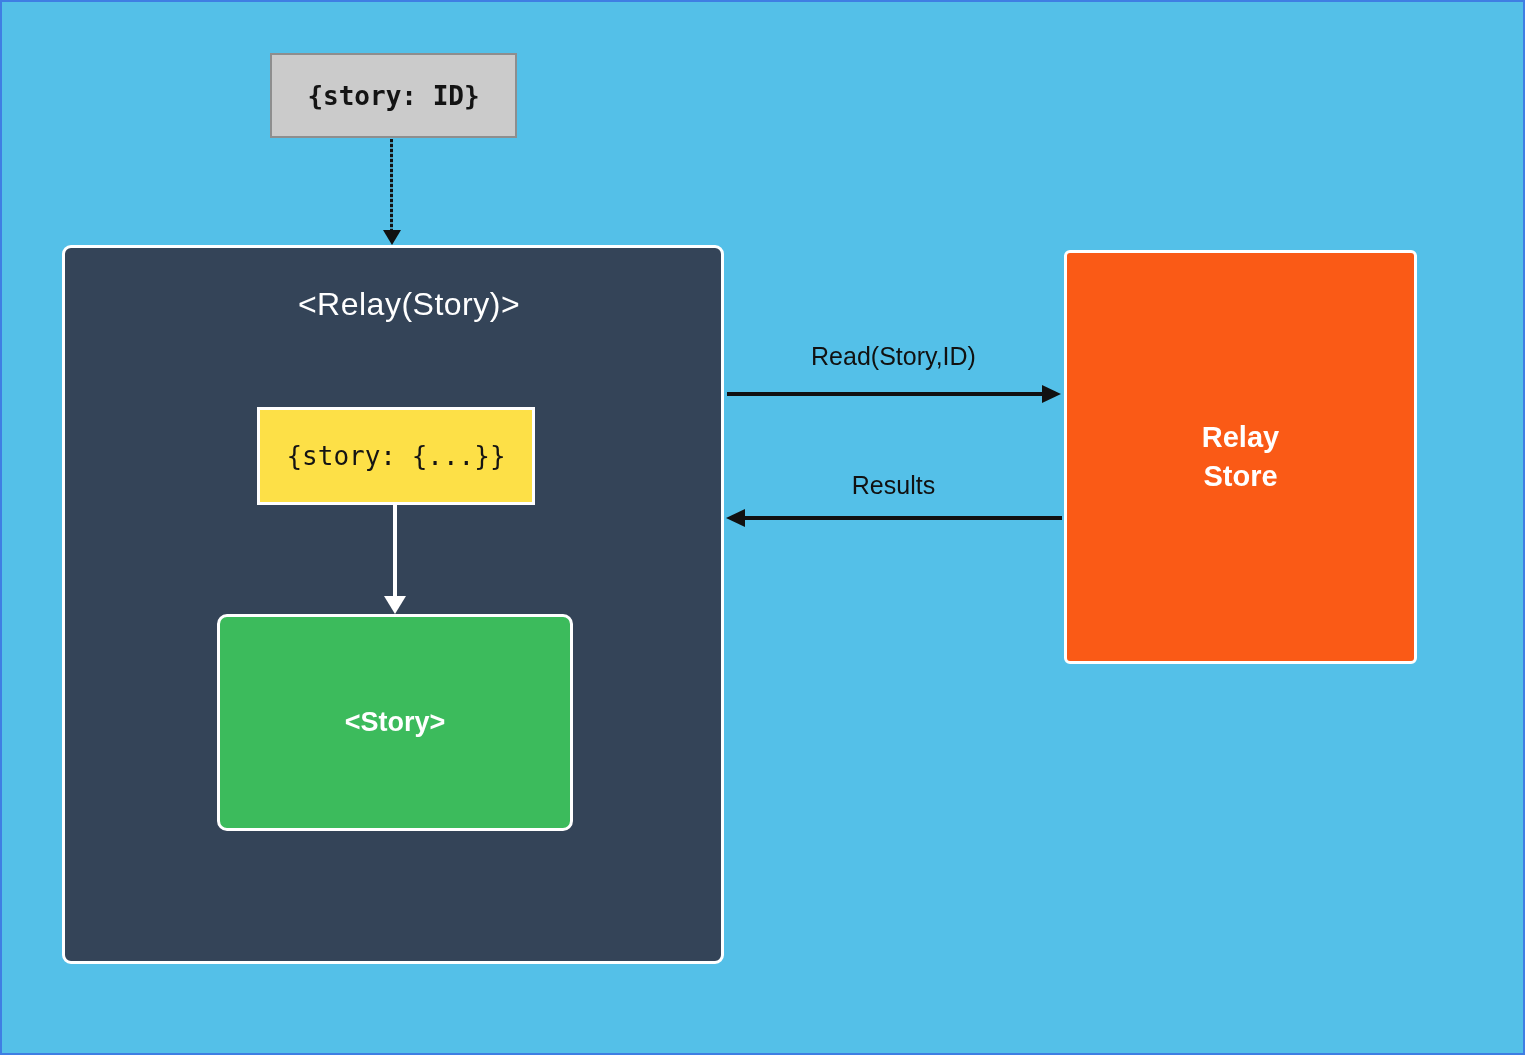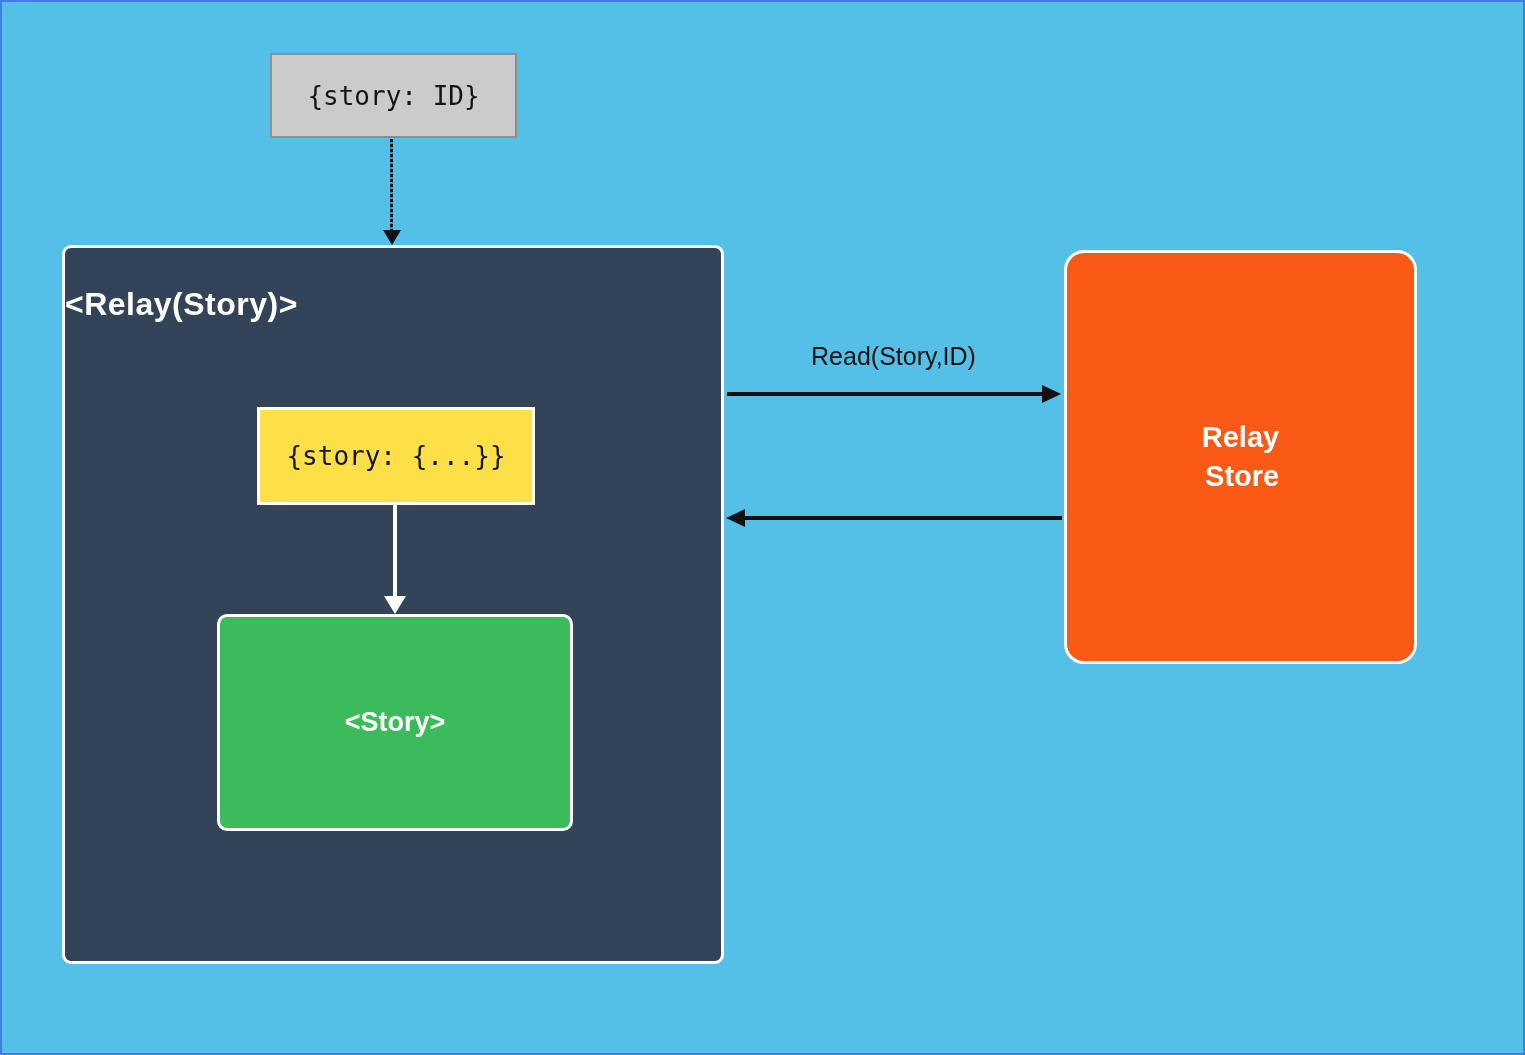--- a/index.html
+++ b/index.html
@@ -17,21 +17,21 @@
 
   
   .story-id-box {
     position: absolute;
     left: 268px; top: 51px;
     width: 247px; height: 85px;
     background: #cbcbcb;
     border: 2px solid #8e8e8e;
     display: flex; align-items: center; justify-content: center;
     font-family: "DejaVu Sans Mono", monospace;
-    font-size: 26px; color: #141414;
+    font-size: 26px; color: #141414; font-weight: bold;
   }
 
   
   .arrow-id-line {
     position: absolute;
     left: 388px; top: 137px;
     width: 3px; height: 93px;
     background: repeating-linear-gradient(to bottom, #111 0 3px, rgba(17,17,17,0.25) 3px 5px);
   }
   .arrow-id-head {
@@ -47,22 +47,23 @@
   .relay-container {
     position: absolute;
     left: 60px; top: 243px;
     width: 662px; height: 719px;
     background: #344458;
     border: 3px solid #ffffff;
     border-radius: 9px;
   }
   .relay-title {
     position: absolute;
-    left: 0; top: 38px; width: 100%;
-    font-size: 32px; font-weight: bold; color: #ffffff;
+    left: 16px; top: 38px; width: 100%;
+    text-align: center;
+    font-size: 32px; font-weight: normal; color: #ffffff;
     letter-spacing: 0.5px;
   }
 
   
   .story-props-box {
     position: absolute;
     left: 192px; top: 159px;
     width: 278px; height: 98px;
     background: #fde047;
     border: 3px solid #ffffff;
@@ -99,26 +100,26 @@
     font-size: 27px; font-weight: bold; color: #ffffff;
   }
 
   
   .relay-store-box {
     position: absolute;
     left: 1062px; top: 248px;
     width: 353px; height: 414px;
     background: #fa5a16;
     border: 3px solid #ffffff;
-    border-radius: 20px;
+    border-radius: 6px;
     display: flex; align-items: center; justify-content: center;
     font-size: 29px; font-weight: bold; color: #ffffff;
     line-height: 1.33;
     white-space: pre-line;
-    text-align: right;
+    text-align: center;
   }
 
   
   .read-label {
     position: absolute;
     left: 725px; top: 340px; width: 333px;
     text-align: center;
     font-size: 25px; color: #111111;
   }
   .read-line {
@@ -179,16 +180,17 @@
     <div class="story-box">&lt;Story&gt;</div>
   </div>
 
   <div class="relay-store-box">Relay
 Store</div>
 
   <div class="read-label">Read(Story,ID)</div>
   <div class="read-line"></div>
   <div class="read-head"></div>
 
+  <div class="results-label">Results</div>
   <div class="results-line"></div>
   <div class="results-head"></div>
 
 </div>
 
 </body></html>

